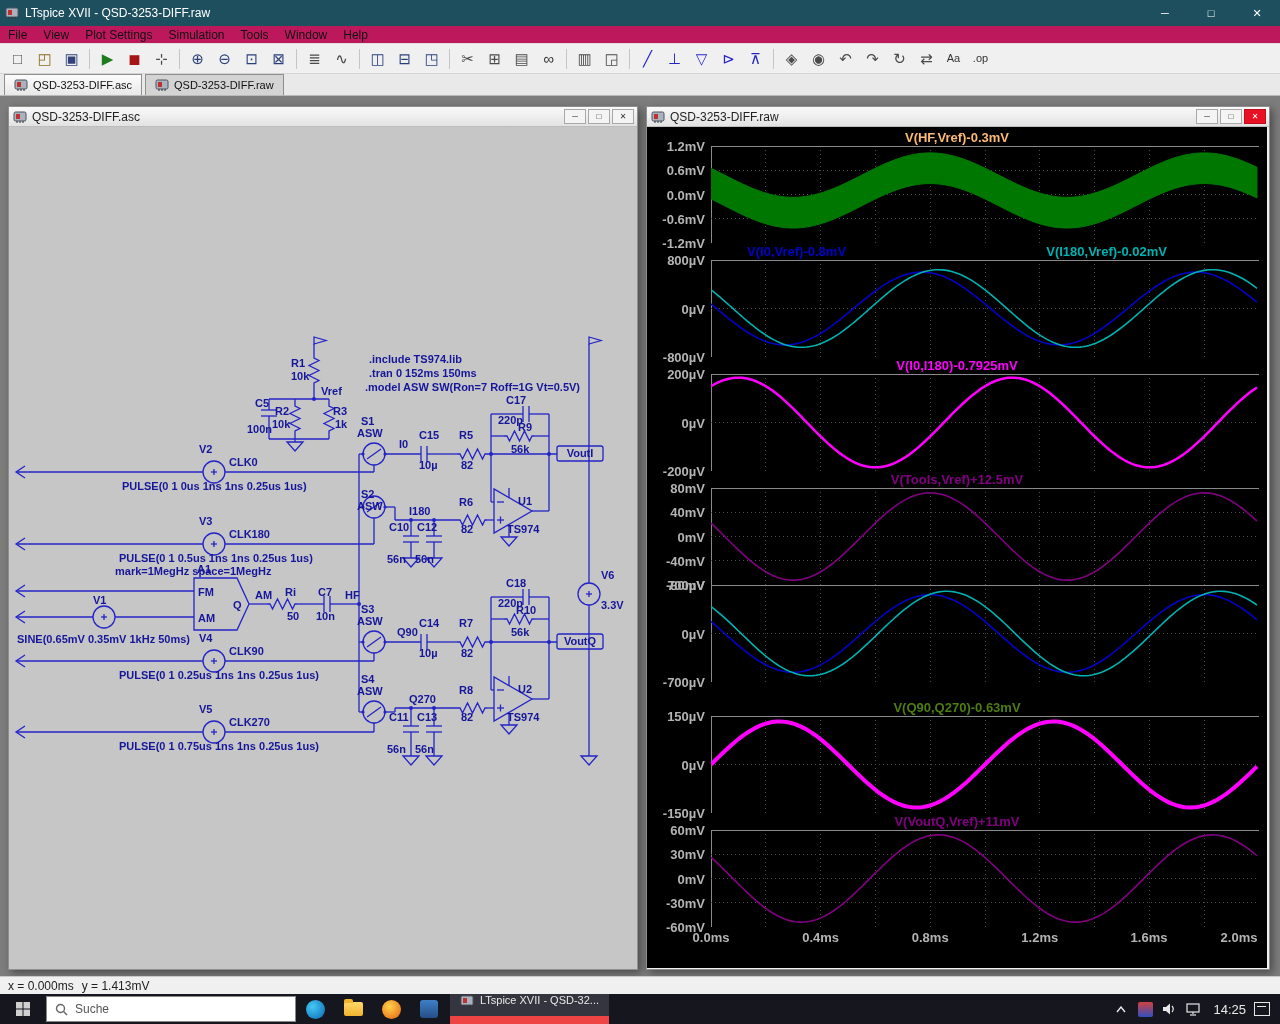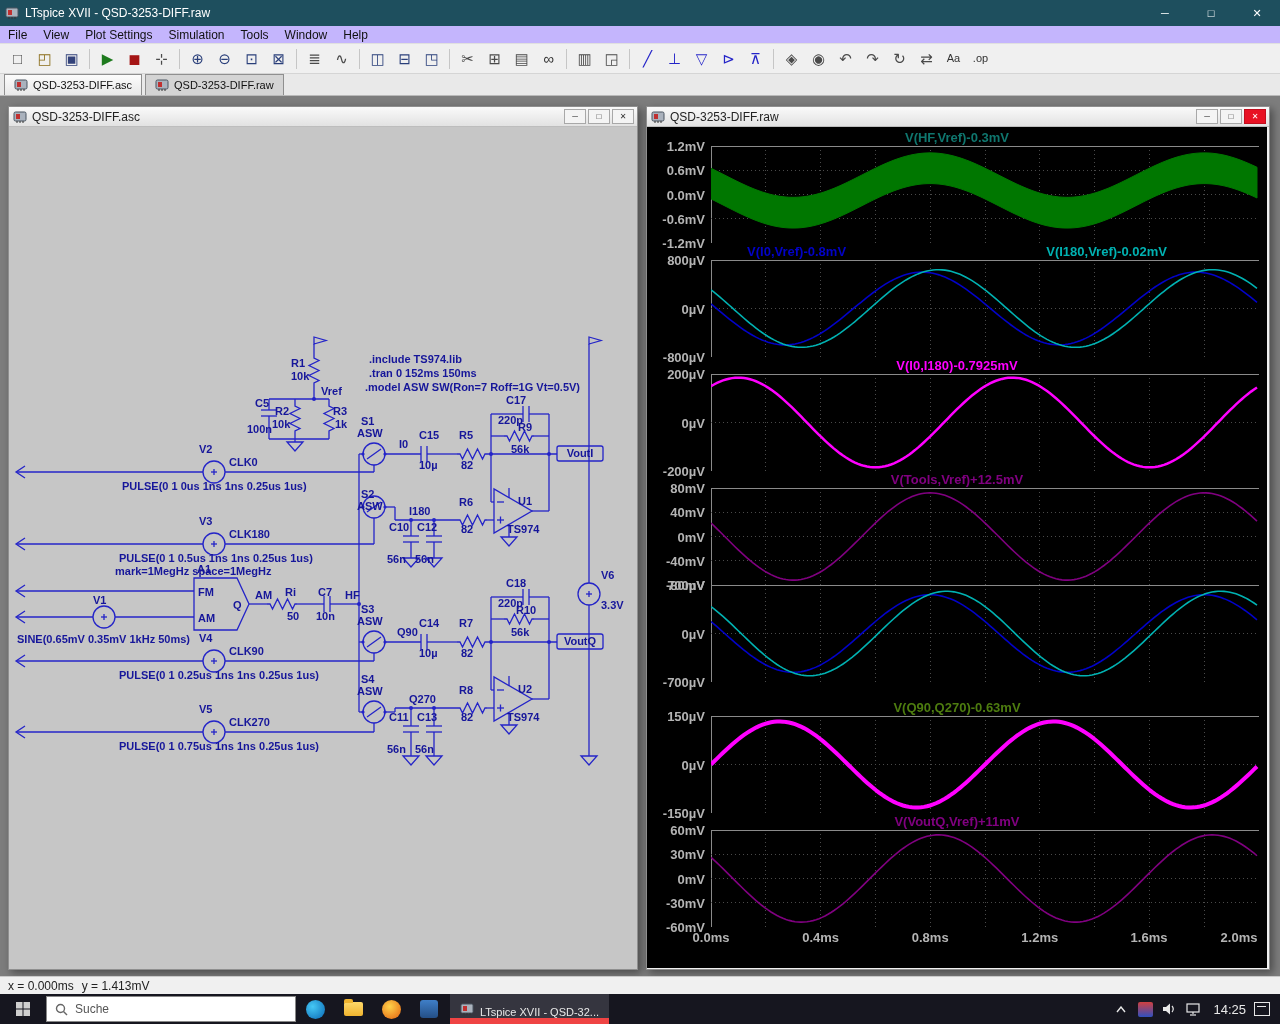--- a/index.html
+++ b/index.html
@@ -4,21 +4,21 @@
 <style>
   * { box-sizing: border-box; margin:0; padding:0; }
   html,body { width:1280px; height:1024px; overflow:hidden; font-family:"Liberation Sans",sans-serif; background:#7d7d7d; }
   #app { position:absolute; inset:0; }
 
   
   #titlebar { position:absolute; left:0; top:0; width:1280px; height:26px; background:#1e4f5e; color:#fff; display:flex; align-items:center; font-size:12px; }
   #titlebar .chip-slot { margin:0 6px 0 5px; display:inline-flex; }
   #win-controls { margin-left:auto; display:flex; height:26px; }
   .tb-btn { width:46px; height:26px; display:flex; align-items:center; justify-content:center; font-size:11px; color:#fff; }
-  #menubar { position:absolute; left:0; top:26px; width:1280px; height:18px; background:#c4b5fd; border-bottom:1px solid #e0e0e0; display:flex; align-items:center; font-size:12px; color:#111; }
+  #menubar { position:absolute; left:0; top:26px; width:1280px; height:18px; background:#be185d; border-bottom:1px solid #e0e0e0; display:flex; align-items:center; font-size:12px; color:#111; }
   .menu-item { padding:1px 8px; height:18px; display:flex; align-items:center; }
   #toolbar { position:absolute; left:0; top:44px; width:1280px; height:30px; background:#f0f0f0; border-bottom:1px solid #d5d5d5; display:flex; align-items:center; padding-left:4px; }
   .tool-icon { width:25px; height:24px; margin:0 1px; border:1px solid transparent; display:flex; align-items:center; justify-content:center; font-size:15px; line-height:1; }
   .tool-sep { width:1px; height:20px; background:#c6c6c6; margin:0 4px; }
   #tabbar { position:absolute; left:0; top:74px; width:1280px; height:22px; background:#e9e9e9; border-bottom:1px solid #b9b9b9; display:flex; align-items:flex-end; padding-left:4px; }
   .tab { display:flex; align-items:center; gap:5px; font-size:11px; color:#111; border:1px solid #8f8f8f; border-bottom:none; background:linear-gradient(#fcfcfc,#e8e8e8); padding:3px 9px; margin-right:3px; height:21px; }
   .tab.active { background:#d4d4d4; }
   .tab .chip-slot { display:inline-flex; }
 
   
@@ -56,21 +56,21 @@
   #taskbar { position:absolute; left:0; top:994px; width:1280px; height:30px; background:#16161f; display:flex; align-items:center; color:#e8e8e8; }
   #start-btn { width:46px; height:30px; display:flex; align-items:center; justify-content:center; }
   #searchbox { width:250px; height:26px; background:#fff; display:flex; align-items:center; color:#555; font-size:12px; gap:7px; padding-left:8px; border:1px solid #888; }
   .tk-icon { width:38px; height:30px; display:flex; align-items:center; justify-content:center; }
   .circle-ic { width:19px; height:19px; border-radius:50%; }
   .edge-ic { background:radial-gradient(circle at 35% 35%, #45c8f5, #0a68b4); }
   .ffox-ic { background:radial-gradient(circle at 40% 35%, #ffd24a, #e3610f); }
   .folder-ic { width:19px; height:14px; background:linear-gradient(#ffd96a,#f0b42f); border-radius:2px; position:relative; }
   .folder-ic::before { content:""; position:absolute; left:0; top:-3px; width:9px; height:4px; background:#f0b42f; border-radius:2px 2px 0 0; }
   .app4-ic { width:18px; height:18px; border-radius:3px; background:linear-gradient(#3f7fc8,#244f86); }
-  #ltask { height:30px; display:flex; align-items:flex-end; gap:6px; padding:0 10px; background:#35353f; border-bottom:6px solid #ef4444; margin-left:2px; font-size:11px; max-width:170px; white-space:nowrap; }
+  #ltask { height:30px; display:flex; align-items:flex-start; gap:6px; padding:0 10px; background:#35353f; border-bottom:8px solid #ef4444; margin-left:2px; font-size:11px; max-width:170px; white-space:nowrap; }
   #tray { margin-left:auto; display:flex; align-items:center; height:30px; }
   .tray-ic { width:24px; height:30px; display:flex; align-items:center; justify-content:center; }
   #tray-app { width:15px; height:15px; border-radius:2px; background:linear-gradient(#d04040,#3050c0); }
   #clock { font-size:13px; padding:0 8px; }
   #action-center { width:16px; height:14px; border:1px solid #e8e8e8; margin-right:10px; position:relative; }
   #action-center::after { content:""; position:absolute; left:2px; top:3px; width:9px; height:1px; background:#e8e8e8; }
 </style>
 </head>
 <body>
 
@@ -484,21 +484,21 @@
         <span>QSD-3253-DIFF.raw</span>
         <span class="wspacer">
           <span class="wbtn">─</span>
           <span class="wbtn">□</span>
           <span class="wbtn close-red">✕</span>
         </span>
       </div>
       <div id="wavearea">
           <div class="pane">
             <div class="ptitles">
-              <span style="color: #0f766e;">V(HF,Vref)-0.3mV</span>
+              <span style="color: #fdba74;">V(HF,Vref)-0.3mV</span>
             </div>
             <div class="plotwrap">
               <span class="ylab" style="top: -7px;">1.2mV</span>
               <span class="ylab" style="top: 17.25px;">0.6mV</span>
               <span class="ylab" style="top: 41.5px;">0.0mV</span>
               <span class="ylab" style="top: 65.75px;">-0.6mV</span>
               <span class="ylab" style="top: 90px;">-1.2mV</span>
               <svg width="548" height="97" class="plotsvg">
                 <line x1="0" y1="0" x2="0" y2="97" class="pborder"></line>
                 <line x1="54.8" y1="0" x2="54.8" y2="97" class="pgrid"></line>

